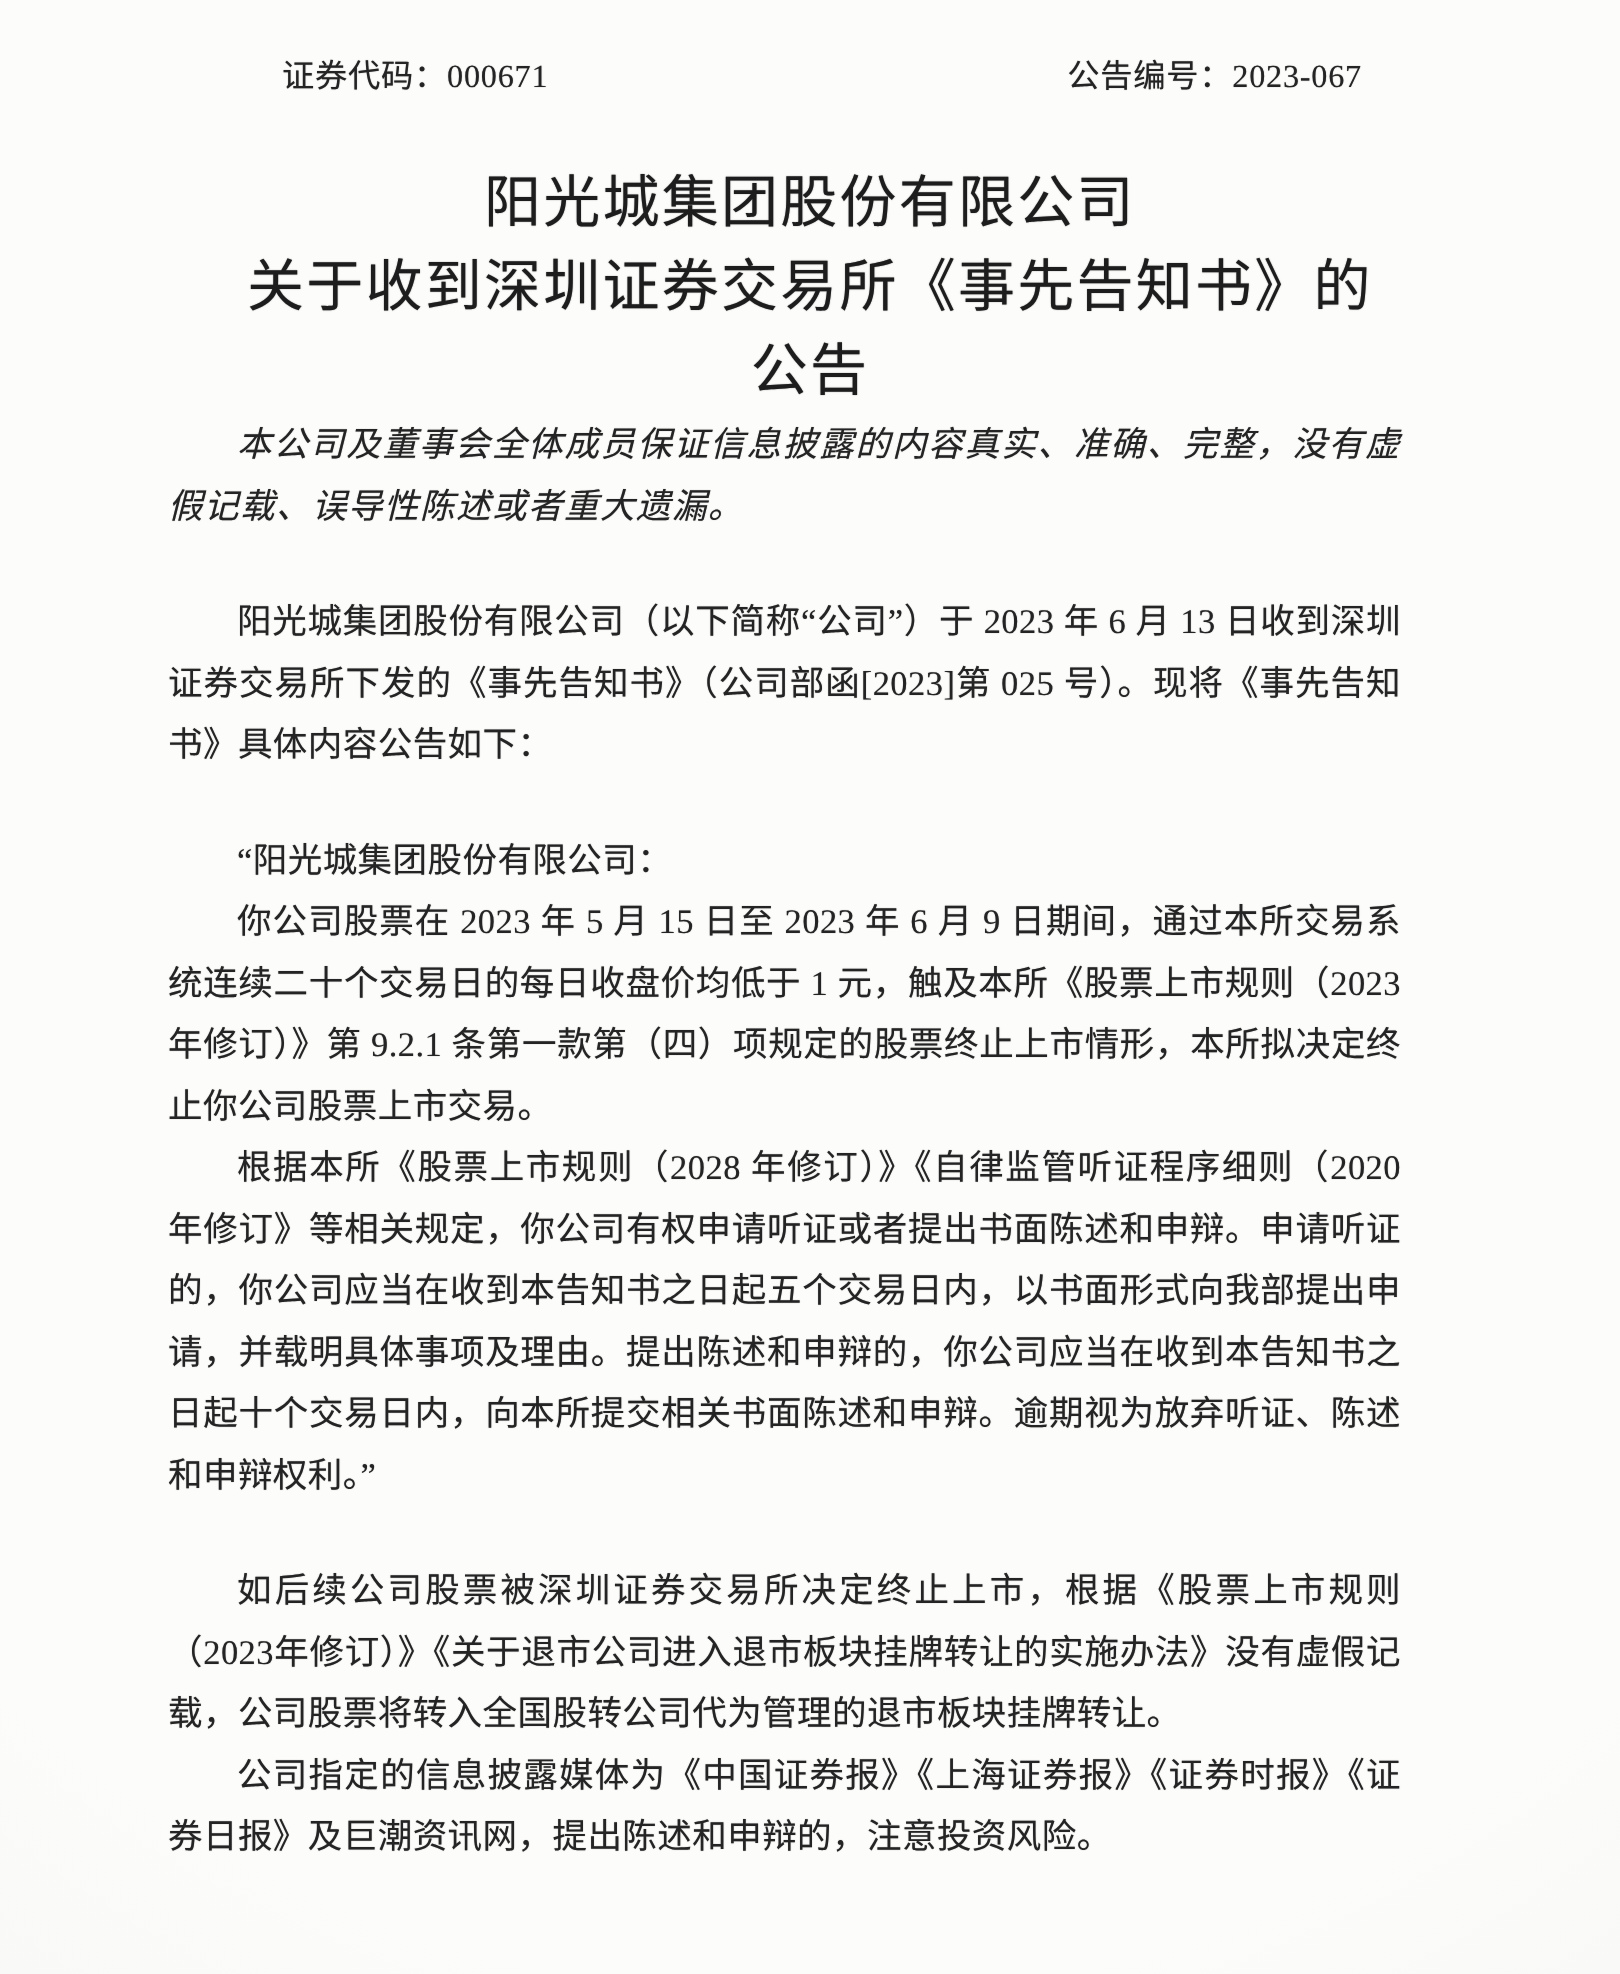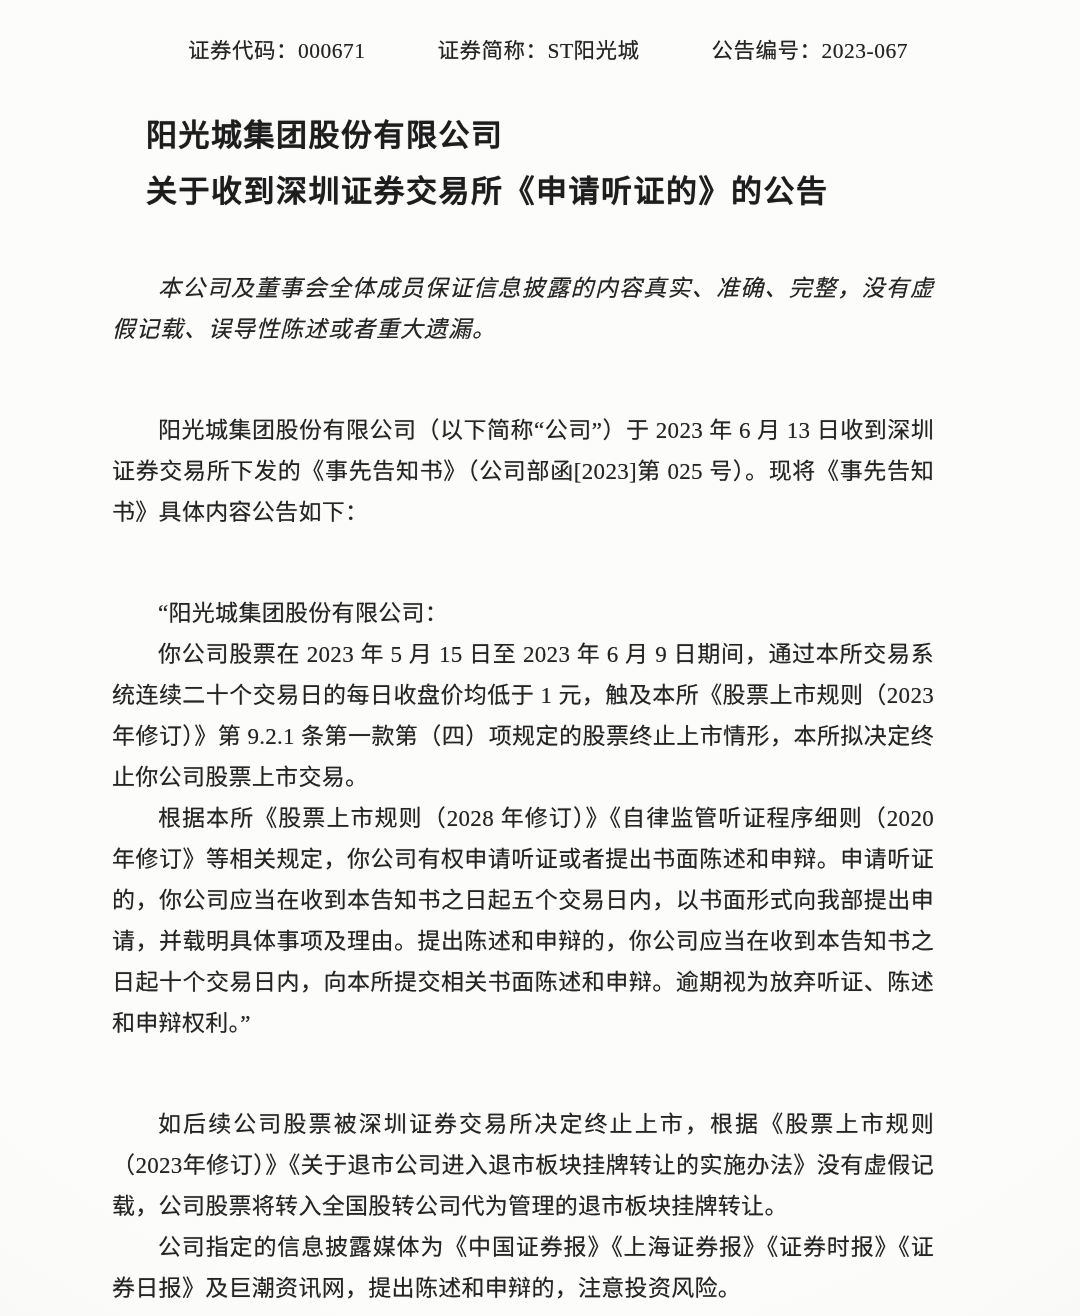--- a/index.html
+++ b/index.html
@@ -31,57 +31,57 @@
     white-space: nowrap;
     text-shadow: 0 0 0.7px rgba(40,40,40,0.55);
     gap: 12px;
   }
   .title-block {
     margin-top: 42px;
     margin-left: 34px;
   }
   .title {
     margin: 0;
+    text-align: center;
     font-family: "Liberation Sans", "DejaVu Sans", sans-serif;
-    font-weight: 700;
-    font-size: 31px;
+    font-weight: 400;
+    font-size: 38px;
     line-height: 56px;
     letter-spacing: 1.5px;
     color: #1d1d1d;
     text-shadow: 0 0 0.8px rgba(30,30,30,0.6);
   }
   .body-text p {
     margin: 0;
     text-align: justify;
     text-indent: 2em;
     line-height: 41px;
     letter-spacing: 0.3px;
     text-shadow: 0 0 0.7px rgba(40,40,40,0.5);
   }
-  p.first-para { margin-top: 48px; }
-  p.gap-before { margin-top: 60px; }
+  p.first-para { }
+  p.gap-before { margin-top: 36px; }
   p.statement {
     font-style: italic;
     letter-spacing: 1px;
   }
 </style>
 </head>
 <body>
 
 <div class="page">
 
   <div class="doc-header">
     <span>证券代码：000671</span>
-    <span>证券简称：ST阳光城</span>
     <span>公告编号：2023-067</span>
   </div>
 
   <div class="title-block">
     <h1 class="title">阳光城集团股份有限公司</h1>
-    <h1 class="title">关于收到深圳证券交易所《申请听证的》的公告</h1>
+    <h1 class="title">关于收到深圳证券交易所《事先告知书》的公告</h1>
   </div>
 
   <div class="body-text">
     <p class="statement first-para">本公司及董事会全体成员保证信息披露的内容真实、准确、完整，没有虚假记载、误导性陈述或者重大遗漏。</p>
 
     <p class="gap-before">阳光城集团股份有限公司（以下简称“公司”）于 2023 年 6 月 13 日收到深圳证券交易所下发的《事先告知书》（公司部函[2023]第 025 号）。现将《事先告知书》具体内容公告如下：</p>
 
     <p class="gap-before">“阳光城集团股份有限公司：</p>
 
     <p>你公司股票在 2023 年 5 月 15 日至 2023 年 6 月 9 日期间，通过本所交易系统连续二十个交易日的每日收盘价均低于 1 元，触及本所《股票上市规则（2023 年修订）》第 9.2.1 条第一款第（四）项规定的股票终止上市情形，本所拟决定终止你公司股票上市交易。</p>

